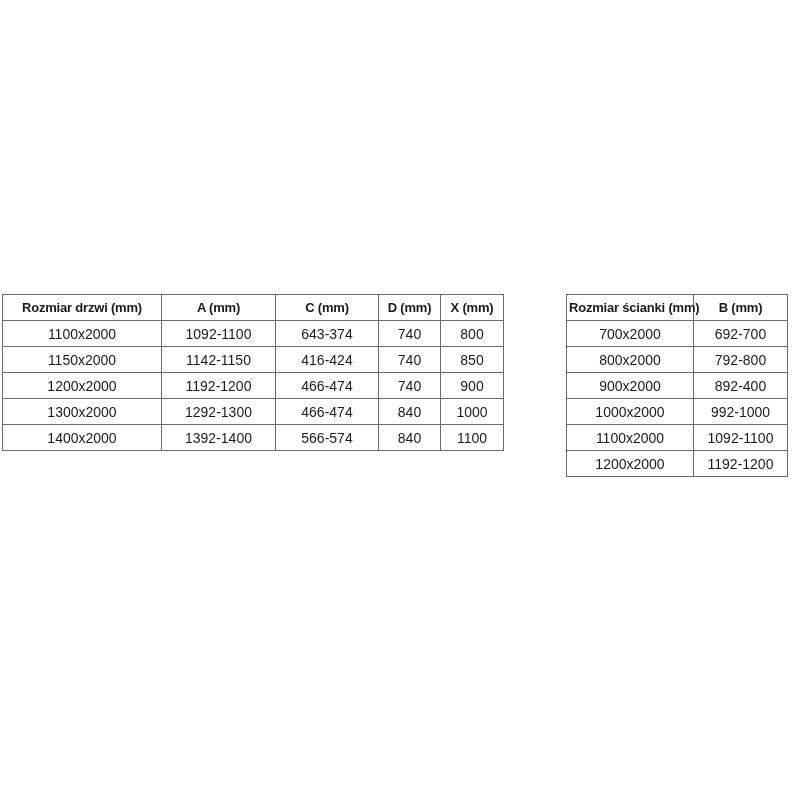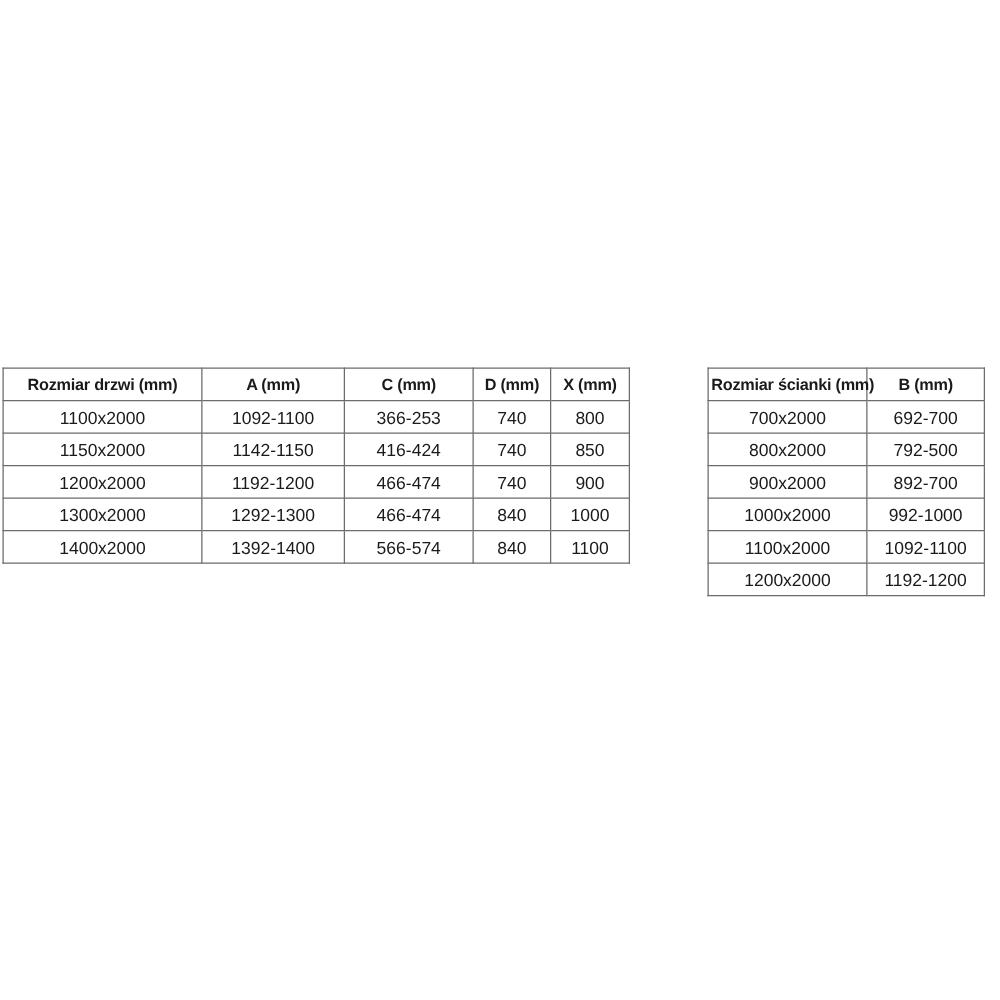--- a/index.html
+++ b/index.html
@@ -67,21 +67,21 @@
         <th>A (mm)</th>
         <th>C (mm)</th>
         <th>D (mm)</th>
         <th>X (mm)</th>
       </tr>
     </thead>
     <tbody>
       <tr>
         <td>1100x2000</td>
         <td>1092-1100</td>
-        <td>366-253</td>
+        <td>643-374</td>
         <td>740</td>
         <td>800</td>
       </tr>
       <tr>
         <td>1150x2000</td>
         <td>1142-1150</td>
         <td>416-424</td>
         <td>740</td>
         <td>850</td>
       </tr>
@@ -120,25 +120,25 @@
         <th>B (mm)</th>
       </tr>
     </thead>
     <tbody>
       <tr>
         <td>700x2000</td>
         <td>692-700</td>
       </tr>
       <tr>
         <td>800x2000</td>
-        <td>792-500</td>
+        <td>792-800</td>
       </tr>
       <tr>
         <td>900x2000</td>
-        <td>892-700</td>
+        <td>892-400</td>
       </tr>
       <tr>
         <td>1000x2000</td>
         <td>992-1000</td>
       </tr>
       <tr>
         <td>1100x2000</td>
         <td>1092-1100</td>
       </tr>
       <tr>

